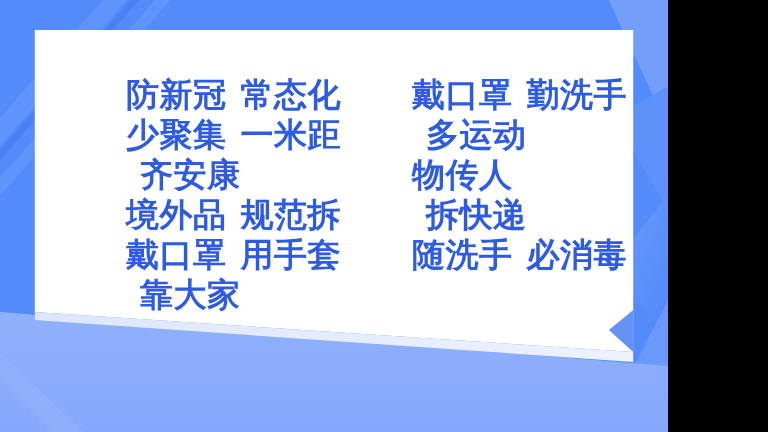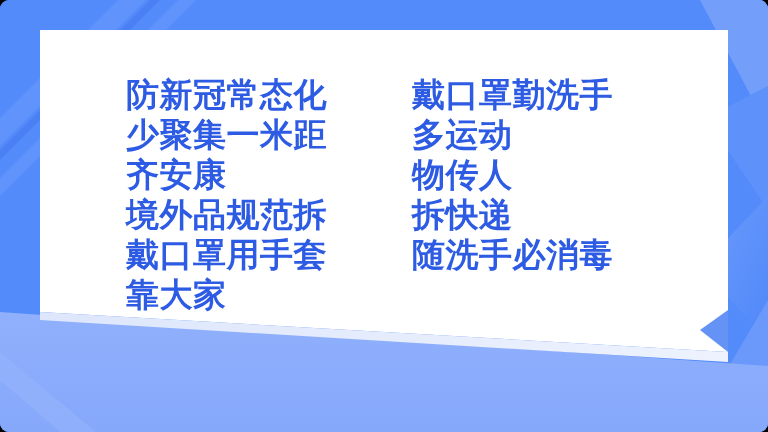--- a/index.html
+++ b/index.html
@@ -3,26 +3,25 @@
 <meta charset="utf-8">
 <title>COVID Prevention Slogan Poster</title>
 <style>
   html, body {
     margin: 0;
     padding: 0;
     background: #000;
   }
   #stage {
     position: relative;
-    width: 768px;
+    width: 668px;
     height: 432px;
     overflow: hidden;
     font-family: "DejaVu Sans", "Liberation Sans", sans-serif;
     background: #548BFA;
-    border-radius: 9px;
   }
   
   .bg-layer {
     position: absolute;
     inset: 0;
     width: 100%;
     height: 100%;
     display: block;
   }
   
@@ -51,20 +50,21 @@
     align-items: center;
     justify-content: flex-start;
     white-space: nowrap;
     font-size: 33px;
     line-height: 1;
     font-weight: 700;
     color: #2D5BE3;
     letter-spacing: 0.5px;
   }
   .slogan-cell .phrase-b {
+    margin-left: 14px;
   }
 </style>
 </head>
 <body>
 
 <div id="stage">
 
   <svg class="bg-layer" viewBox="0 0 768 432" preserveAspectRatio="none">
     <defs>
       <linearGradient id="gradBandBottom" x1="0" y1="0" x2="0" y2="1">

